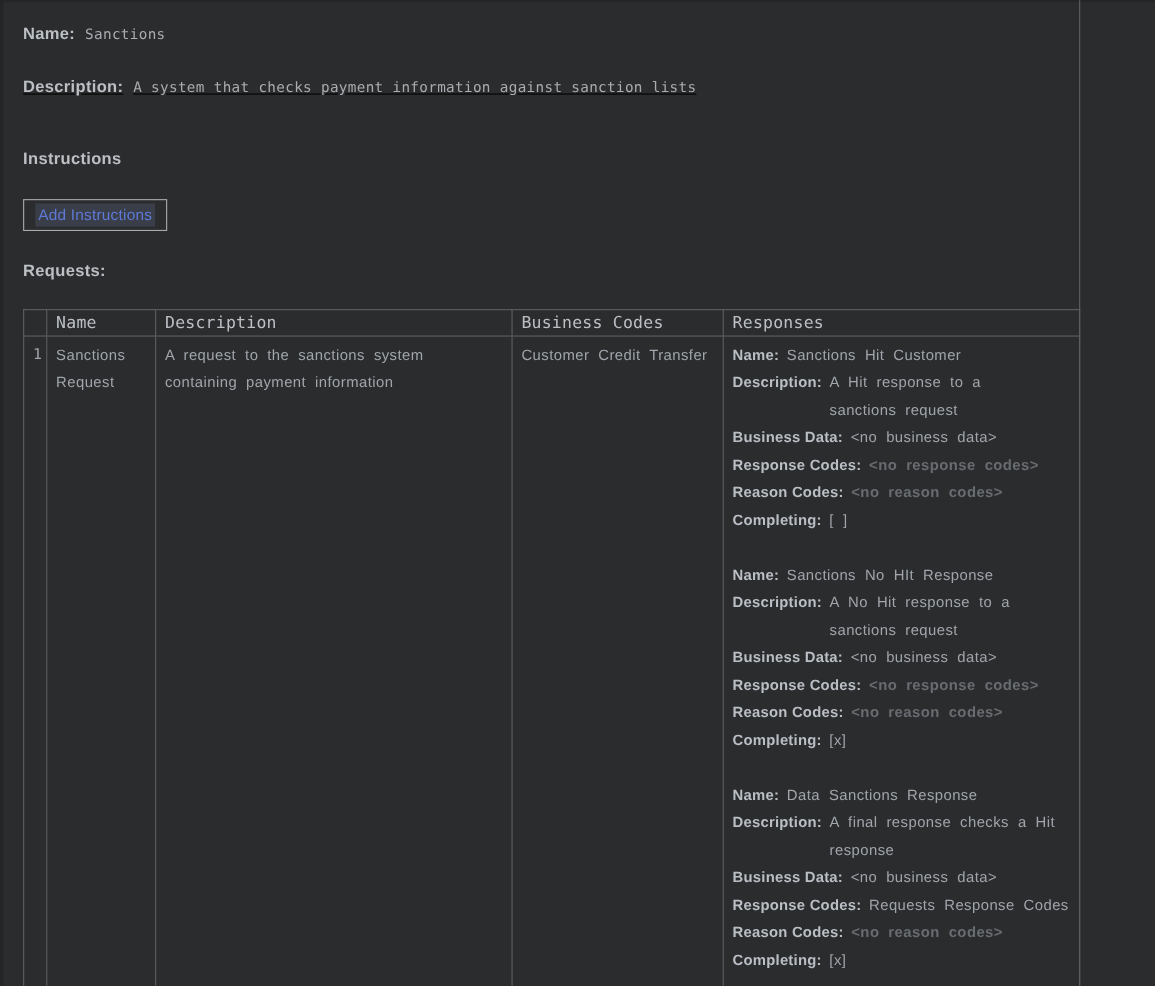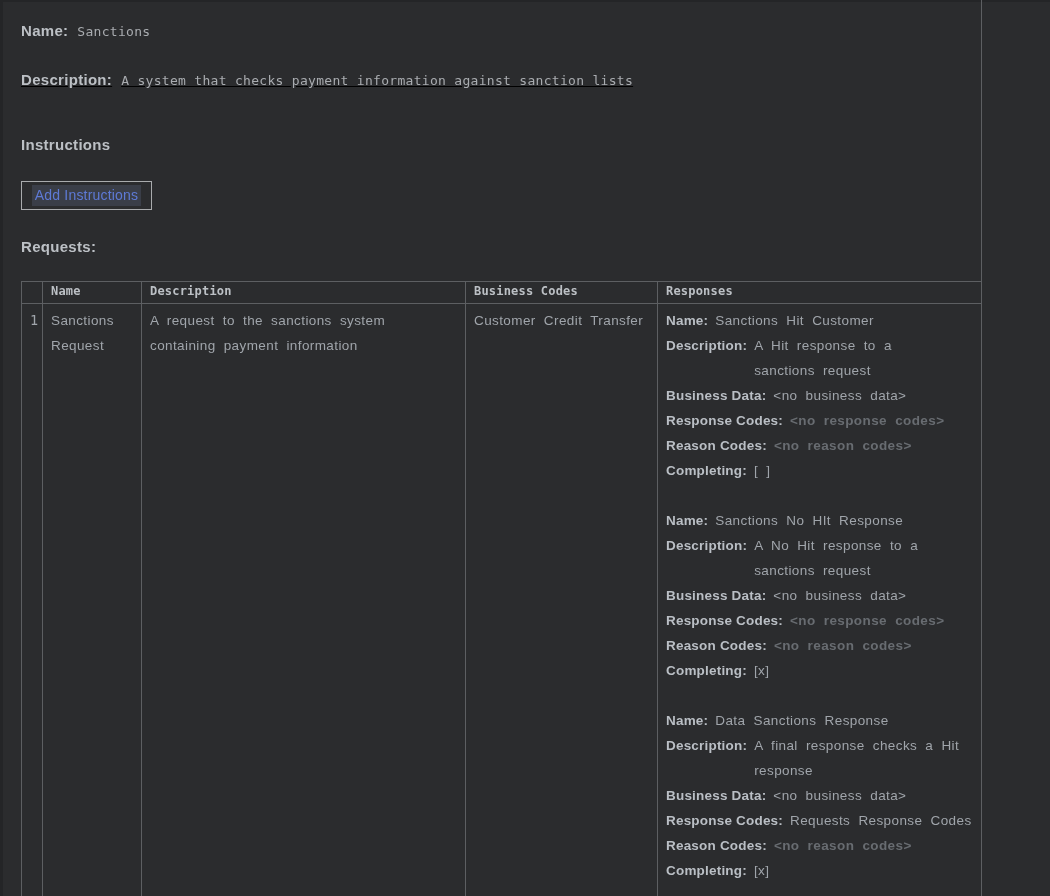--- a/index.html
+++ b/index.html
@@ -48,21 +48,21 @@
   table.requests{
     position:absolute;left:21px;top:281px;width:960px;height:615px;
     border-collapse:collapse;table-layout:fixed;
   }
   table.requests th,table.requests td{
     border:1px solid var(--border);
     vertical-align:top;text-align:left;overflow:hidden;
   }
   table.requests tbody td{border-bottom:none;}
   table.requests th{
-    font-family:"DejaVu Sans Mono",monospace;font-weight:bold;font-size:12px;
+    font-family:"DejaVu Sans Mono",monospace;font-weight:normal;font-size:15px;
     color:var(--heading-text);padding:2px 8px 3px 8px;height:16px;letter-spacing:.2px;
   }
   table.requests td{
     font-size:13.5px;line-height:25px;color:var(--cell-text);
     letter-spacing:.4px;word-spacing:4px;
     padding:4px 8px;
   }
   td.gutter{
     font-family:"DejaVu Sans Mono",monospace;font-size:13px;letter-spacing:0;word-spacing:0;
     color:var(--row-number);text-align:right;padding:4px 5px 0 2px;

